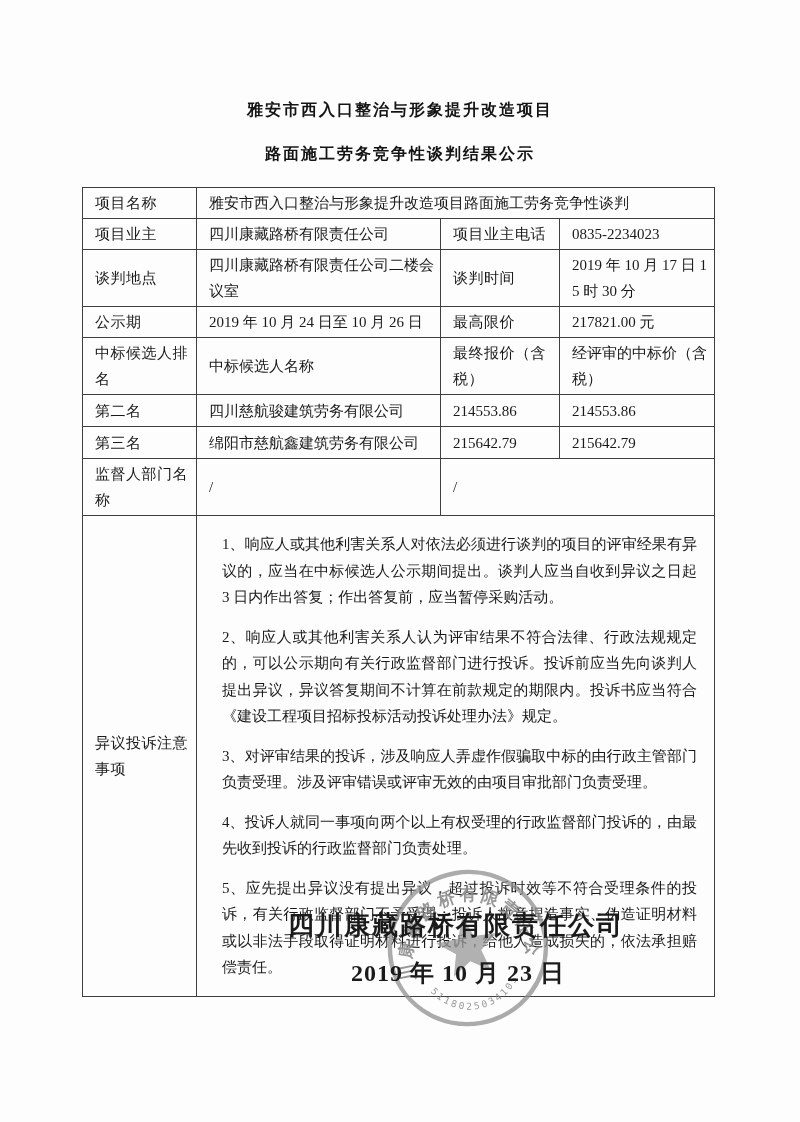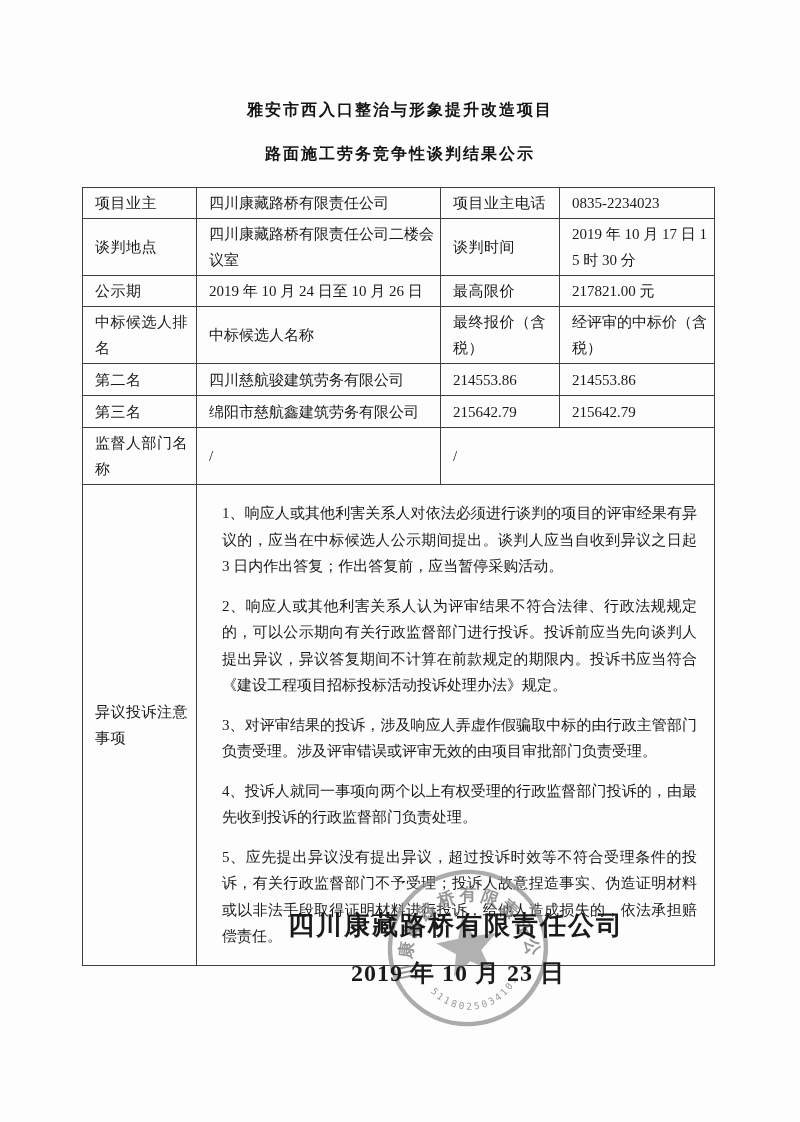--- a/index.html
+++ b/index.html
@@ -90,20 +90,24 @@
   <div class="title l2">路面施工劳务竞争性谈判结果公示</div>
 
   <table class="results">
     <colgroup>
       <col style="width:114px">
         <col style="width:244px">
         <col style="width:119px">
         <col style="width:155px">
     </colgroup>
     <tbody>
+      <tr class="r1">
+        <td class="lbl">项目名称</td>
+        <td colspan="3">雅安市西入口整治与形象提升改造项目路面施工劳务竞争性谈判</td>
+      </tr>
       <tr class="r2">
         <td class="lbl">项目业主</td>
         <td>四川康藏路桥有限责任公司</td>
         <td class="lbl">项目业主电话</td>
         <td>0835-2234023</td>
       </tr>
       <tr class="r3">
         <td class="lbl">谈判地点</td>
         <td>四川康藏路桥有限责任公司二楼会议室</td>
         <td class="lbl">谈判时间</td>

